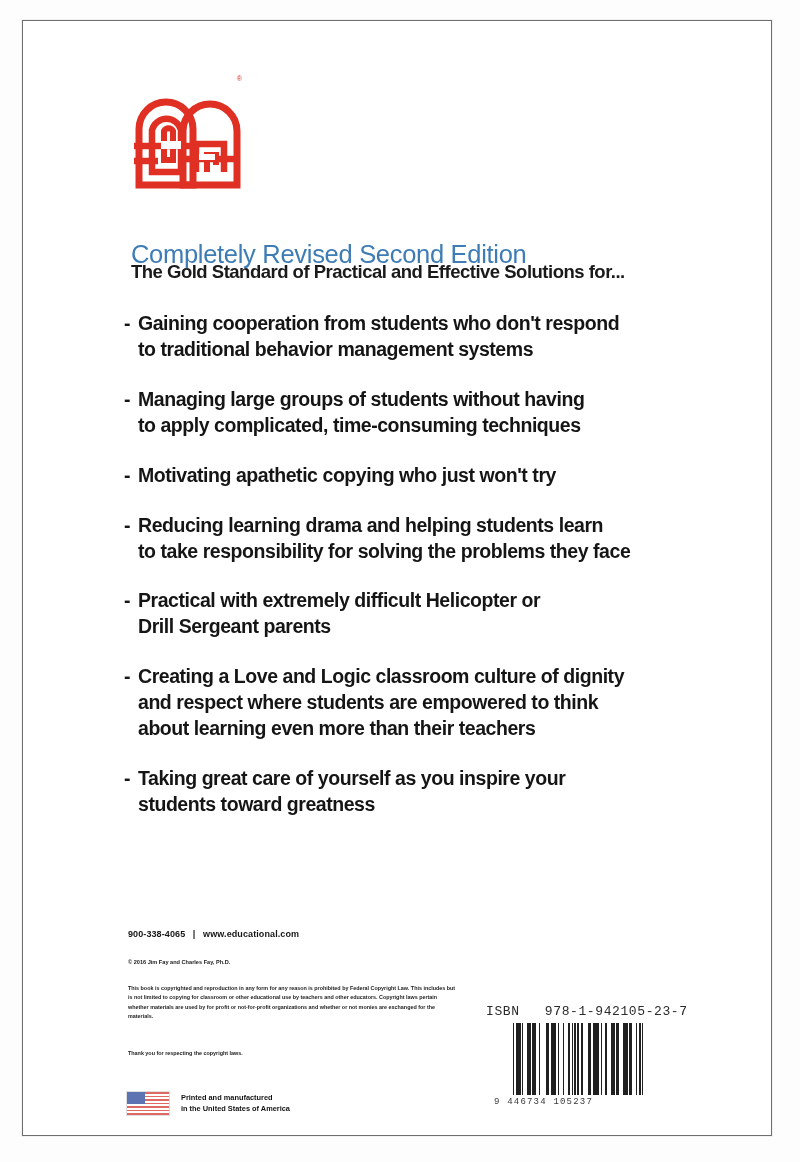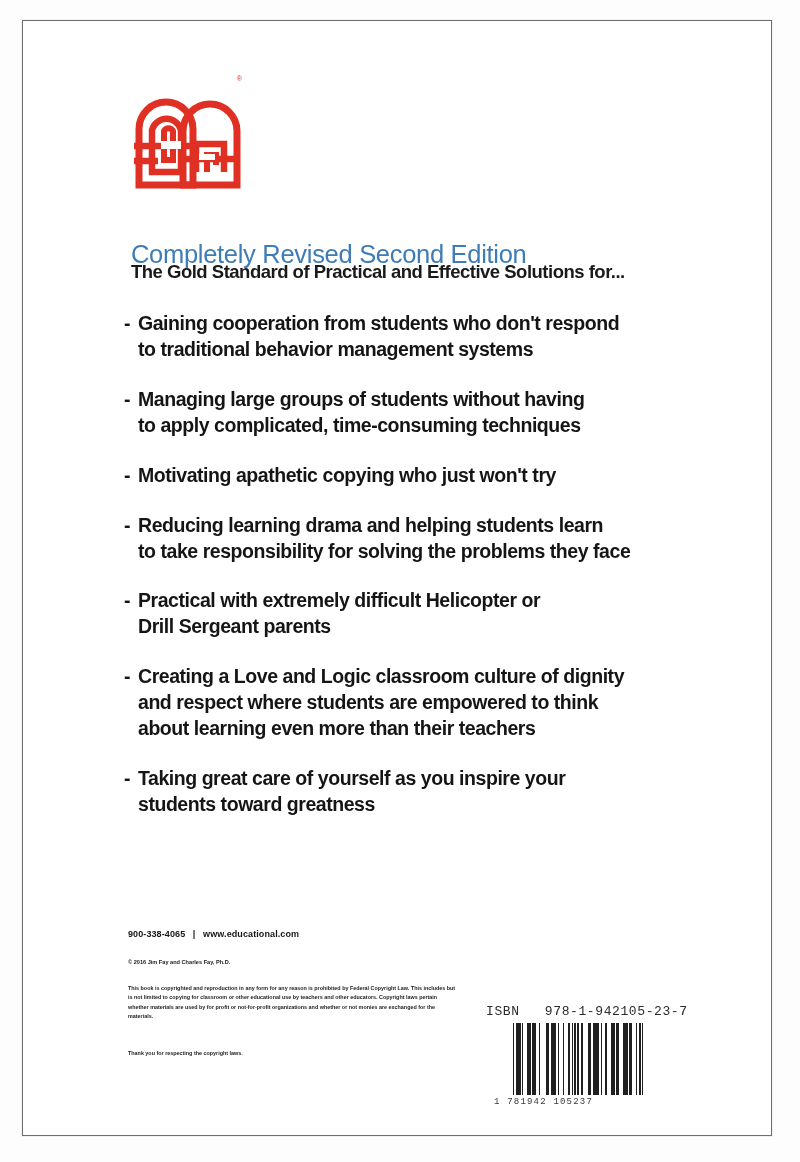--- a/index.html
+++ b/index.html
@@ -308,20 +308,35 @@
     <div id="contact-line">
       <span>900-338-4065</span>
       <span class="sep">|</span>
       <span>www.educational.com</span>
     </div>
 
     <div id="copyright-line">© 2016 Jim Fay and Charles Fay, Ph.D.</div>
     <div id="legal-block">This book is copyrighted and reproduction in any form for any reason is prohibited by Federal Copyright Law. This includes but is not limited to copying for classroom or other educational use by teachers and other educators. Copyright laws pertain whether materials are used by for profit or not-for-profit organizations and whether or not monies are exchanged for the materials.</div>
     <div id="legal-thanks">Thank you for respecting the copyright laws.</div>
 
+    <div id="printed-block">
+      <div id="us-flag-icon">
+
+      <div class="flag-stripe" style="top: 0px;"></div>
+          <div class="flag-stripe" style="top: 3.54px;"></div>
+          <div class="flag-stripe" style="top: 7.08px;"></div>
+          <div class="flag-stripe" style="top: 10.62px;"></div>
+          <div class="flag-stripe" style="top: 14.16px;"></div>
+          <div class="flag-stripe" style="top: 17.7px;"></div>
+          <div class="flag-stripe" style="top: 21.24px;"></div>
+          <div id="flag-canton"></div>
+        </div>
+      <div id="printed-text">Printed and manufactured
+in the United States of America</div>
+    </div>
 
     <div id="barcode-block">
       <div id="isbn-text">
         <span>ISBN</span>
         <span>&nbsp;</span>
         <span>978-1-942105-23-7</span>
       </div>
       <div id="barcode-bars">
           <i style="flex: 1 0 0px; background: rgb(32, 32, 32);"></i>
           <i style="flex: 1 0 0px; background: rgb(255, 255, 255);"></i>
@@ -380,17 +395,17 @@
           <i style="flex: 1 0 0px; background: rgb(255, 255, 255);"></i>
           <i style="flex: 1 0 0px; background: rgb(32, 32, 32);"></i>
           <i style="flex: 1 0 0px; background: rgb(32, 32, 32);"></i>
           <i style="flex: 3 0 0px; background: rgb(255, 255, 255);"></i>
           <i style="flex: 1 0 0px; background: rgb(32, 32, 32);"></i>
           <i style="flex: 2 0 0px; background: rgb(255, 255, 255);"></i>
           <i style="flex: 1 0 0px; background: rgb(32, 32, 32);"></i>
           <i style="flex: 1 0 0px; background: rgb(255, 255, 255);"></i>
           <i style="flex: 1 0 0px; background: rgb(32, 32, 32);"></i>
         </div>
-      <div id="barcode-digits">1 781942 105237</div>
+      <div id="barcode-digits">9 446734 105237</div>
     </div>
 
   </div>
 </div>
 
 </body></html>

